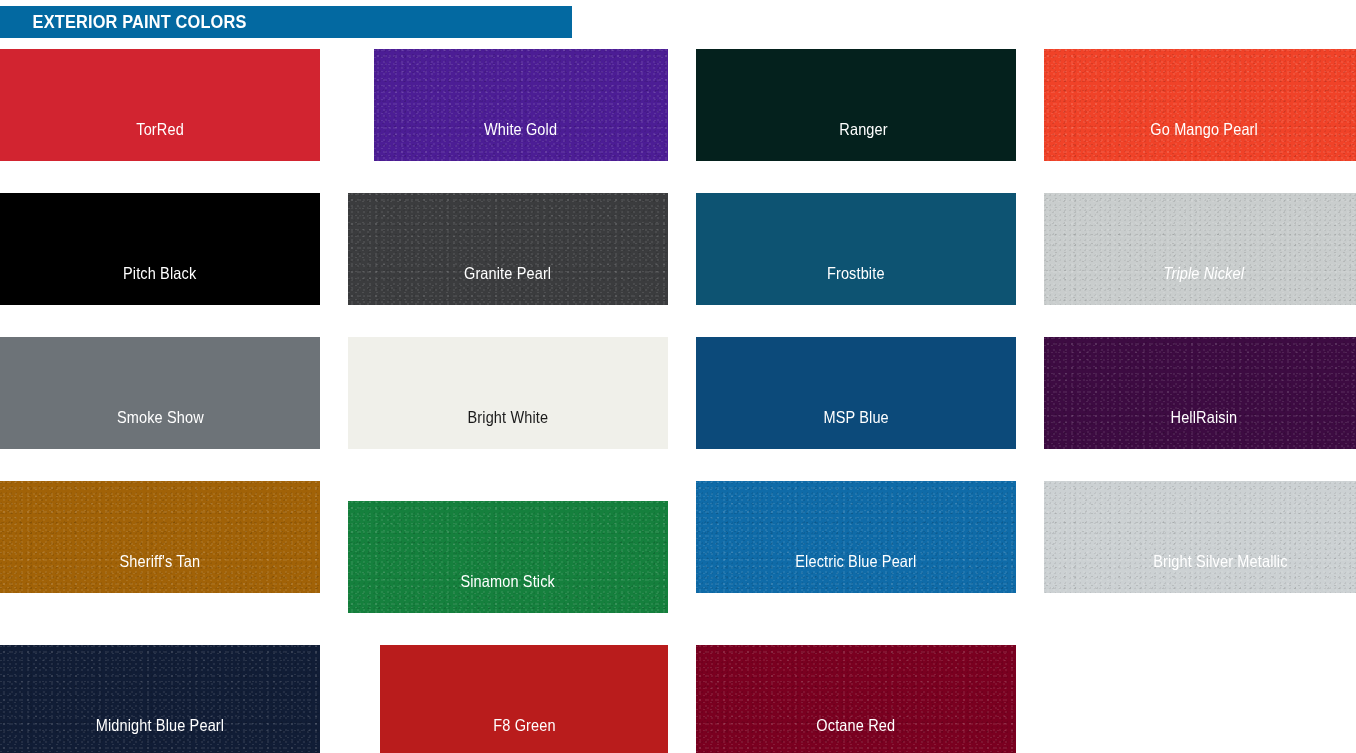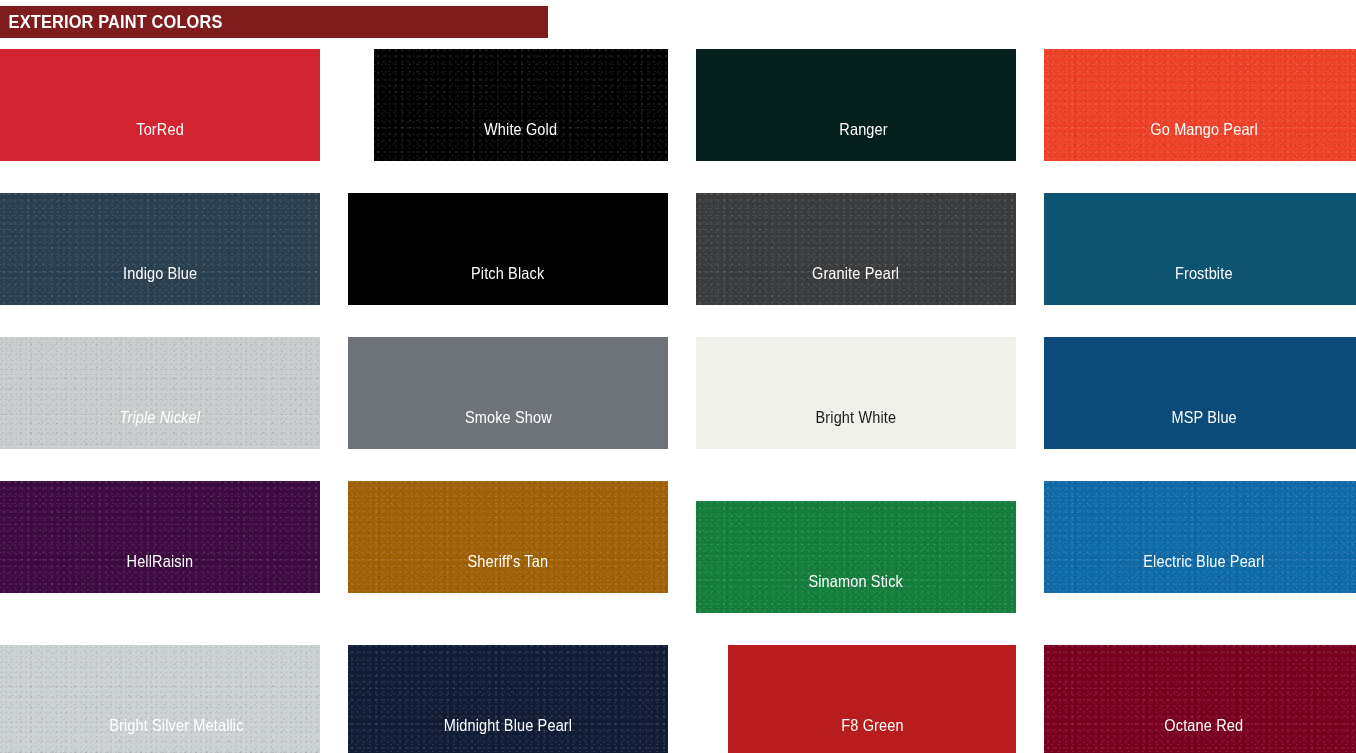--- a/index.html
+++ b/index.html
@@ -22,23 +22,24 @@
     background: #ffffff;
   }
 
   
   .header-bar {
     position: absolute;
     left: 0;
     top: 6px;
     width: 548px;
     height: 32px;
-    background: #7f1d1d;
+    background: #0369a1;
     display: flex;
     align-items: center;
+    padding-left: 24px;
   }
   .header-title {
     color: #ffffff;
     font-family: "Liberation Sans Narrow", "Liberation Sans", "DejaVu Sans", sans-serif;
     font-size: 19px;
     font-weight: bold;
     letter-spacing: 0.2px;
     padding-left: 10px;
     transform: scaleX(0.86);
     transform-origin: left center;
@@ -107,35 +108,31 @@
 
   <div class="header-bar">
     <span class="header-title">EXTERIOR PAINT COLORS</span>
   </div>
 
   <div class="swatch-grid">
       <div class="swatch" style="background: rgb(210, 36, 48);">
         <span class="grain"></span>
         <span class="swatch-label">TorRed</span>
       </div>
-      <div class="swatch grain-light" style="background: #000000; margin-left: 26px;">
+      <div class="swatch grain-light" style="background: #4c1d95; margin-left: 26px;">
         <span class="grain"></span>
         <span class="swatch-label">White Gold</span>
       </div>
       <div class="swatch" style="background: rgb(4, 33, 29); padding-left: 15px;">
         <span class="grain"></span>
         <span class="swatch-label">Ranger</span>
       </div>
       <div class="swatch grain-heavy" style="background: rgb(240, 66, 40);">
         <span class="grain"></span>
         <span class="swatch-label">Go Mango Pearl</span>
-      </div>
-      <div class="swatch grain-light" style="background: rgb(42, 63, 79);">
-        <span class="grain"></span>
-        <span class="swatch-label">Indigo Blue</span>
       </div>
       <div class="swatch" style="background: rgb(0, 0, 0);">
         <span class="grain"></span>
         <span class="swatch-label">Pitch Black</span>
       </div>
       <div class="swatch grain-heavy" style="background: rgb(59, 60, 62);">
         <span class="grain"></span>
         <span class="swatch-label">Granite Pearl</span>
       </div>
       <div class="swatch" style="background: rgb(13, 83, 114);">

